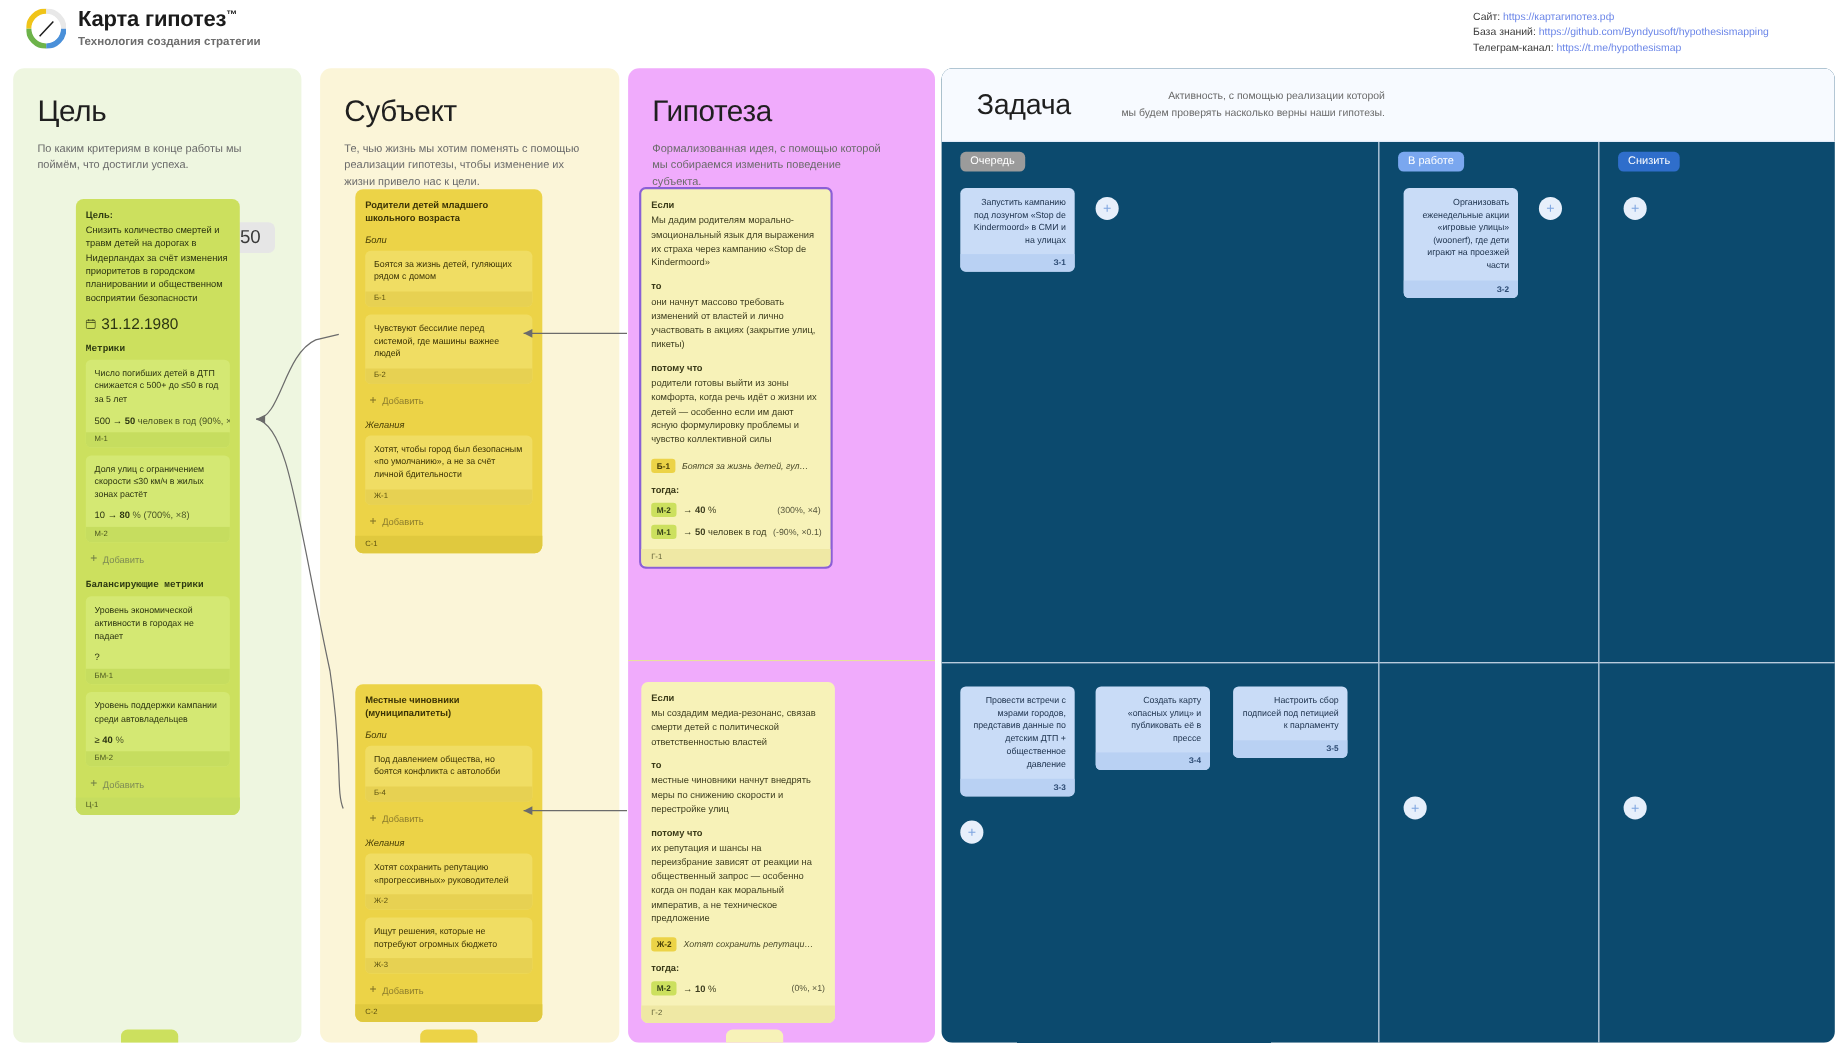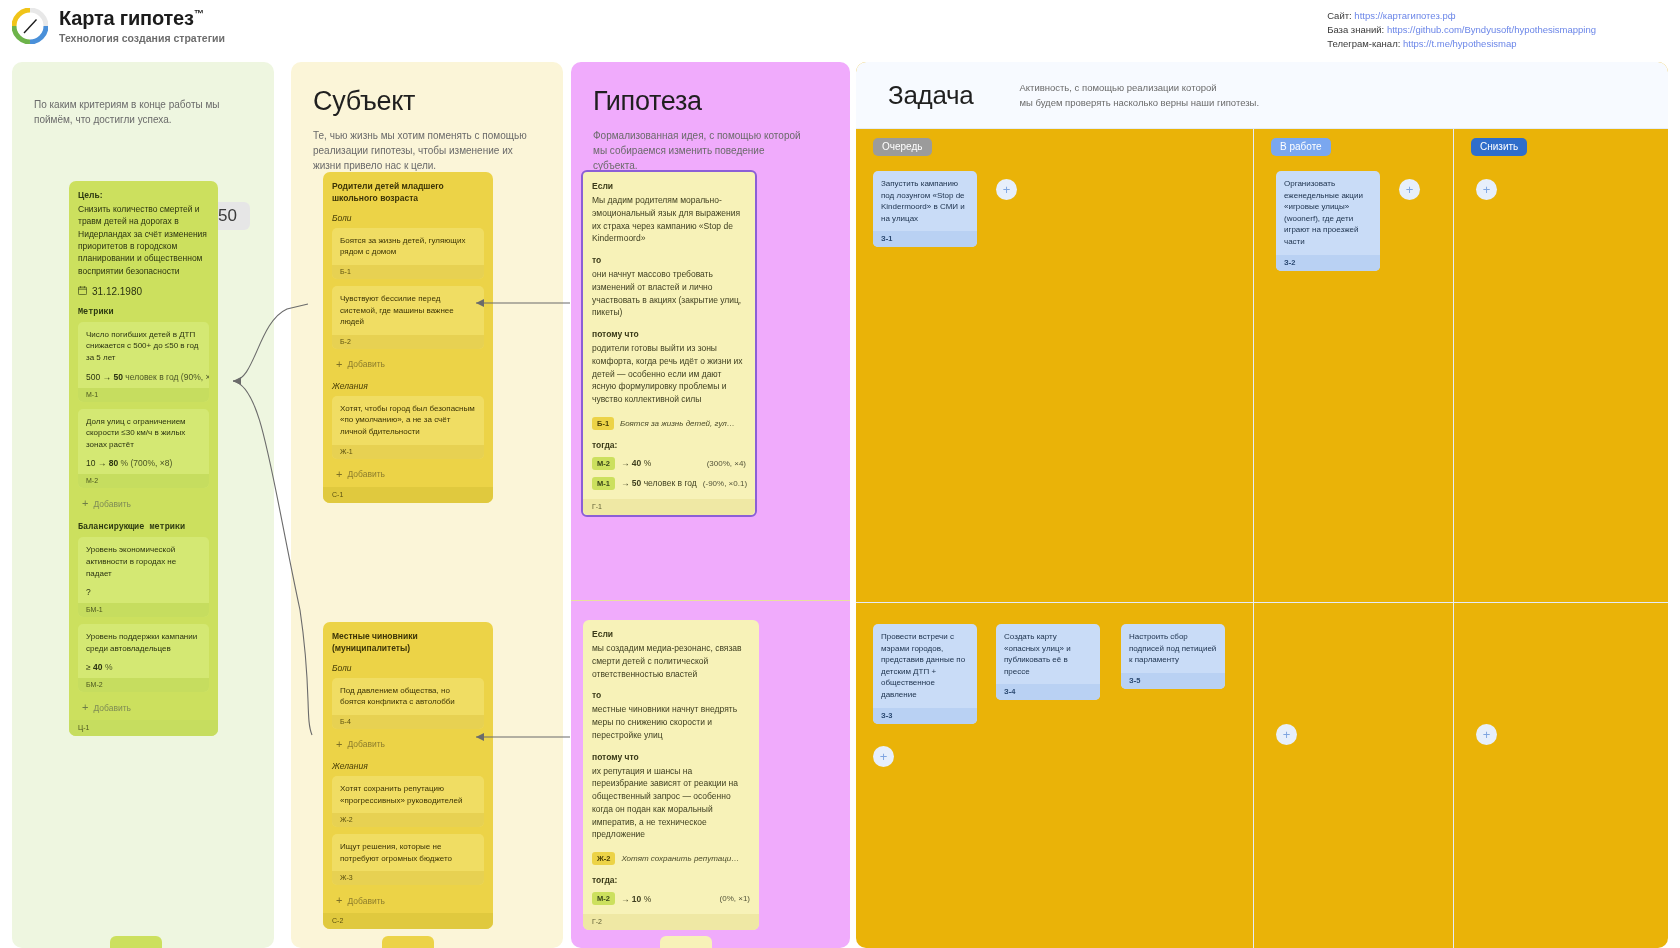--- a/index.html
+++ b/index.html
@@ -7,21 +7,21 @@
     width: 1680px; height: 948px;
     font-family: "Liberation Sans", sans-serif;
     background: #ffffff;
     overflow: hidden;
     color: #2c2c2c;
   }
   .page { position: relative; width: 1680px; height: 948px; }
 
   
   .header {
-    position: absolute; top: 0; left: 0; width: 1608px; height: 62px;
+    position: absolute; top: 0; left: 12px; width: 1608px; height: 62px;
     background: #fff;
     padding-left: 36px;
   }
   .brand { position: absolute; left: 12px; top: 8px; display: flex; align-items: center; gap: 11px; }
   .logo { width: 36px; height: 36px; position: relative; }
   .logo svg { display: block; }
   .brand-text { display: flex; flex-direction: column; justify-content: center; }
   .brand-title {
     font-size: 20px; font-weight: bold; letter-spacing: -0.2px; color: #1b1b1b;
     line-height: 1.05;
@@ -40,21 +40,21 @@
   .board {
     position: absolute; top: 62px; left: 0; width: 1680px; height: 886px;
   }
   .col {
     position: absolute; top: 0; bottom: 0; border-radius: 10px;
     overflow: hidden;
   }
   .col-goal    { left: 12px;  width: 262px; background: #eef6e0; }
   .col-subject { left: 291px; width: 272px; background: #fbf5d8; }
   .col-hyp     { left: 571px; width: 279px; background: #f0abfc; }
-  .col-task    { left: 856px; width: 812px; background: #eab308; }
+  .col-task    { left: 856px; width: 812px; background: #0c4a6e; text-align: right; }
 
   .col-head { padding: 24px 22px 0 22px; }
   .col-title {
     font-size: 27px; font-weight: 400; color: #1f1f1f; letter-spacing: -0.3px;
   }
   .col-desc {
     font-size: 10px; color: #6a6a6a; line-height: 1.5; margin-top: 11px;
     max-width: 215px;
   }
 
@@ -67,21 +67,21 @@
 
   .goal-card {
     position: absolute; left: 57px; top: 119px; width: 149px;
     background: #cce05e; border-radius: 7px;
     padding: 9px 9px 8px 9px;
   }
   .goal-card-label { font-size: 8.5px; font-weight: bold; color: #2e3a12; margin-bottom: 3px; }
   .goal-card-text { font-size: 8.5px; color: #2c3412; line-height: 1.45; }
   .goal-date {
     display: flex; align-items: center; gap: 5px;
-    font-size: 10px; color: #2c3412; margin-top: 9px;
+    font-size: 14px; color: #2c3412; margin-top: 9px;
   }
   .sec-label { font-size: 8.5px; font-weight: bold; color: #2e3a12; margin: 10px 0 5px 0; font-family: Liberation Mono, monospace; }
   .metric {
     background: #d4e873; border-radius: 5px; margin-bottom: 7px; overflow: hidden;
   }
   .metric-body { padding: 7px 8px 6px 8px; }
   .metric-text { font-size: 8px; color: #2c3412; line-height: 1.45; }
   .metric-vals { font-size: 8.5px; color: #2c3412; margin-top: 8px; white-space: nowrap; }
   .metric-vals b { font-weight: bold; }
   .metric-vals .muted { color: #4b5526; }
@@ -233,20 +233,21 @@
         <span>Телеграм-канал:</span>
         <a href="#">https://t.me/hypothesismap</a>
       </div>
     </div>
   </div>
 
   <div class="board">
 
     <div class="col col-goal">
       <div class="col-head">
+        <div class="col-title">Цель</div>
         <div class="col-desc">По каким критериям в конце работы мы поймём, что достигли успеха.</div>
       </div>
       <div class="score-pill">50</div>
 
       <div class="goal-card">
         <div class="goal-card-label">Цель:</div>
         <div class="goal-card-text">Снизить количество смертей и травм детей на дорогах в Нидерландах за счёт изменения приоритетов в городском планировании и общественном восприятии безопасности</div>
         <div class="goal-date">
           <span>
             <svg width="9" height="9" viewBox="0 0 12 12">

